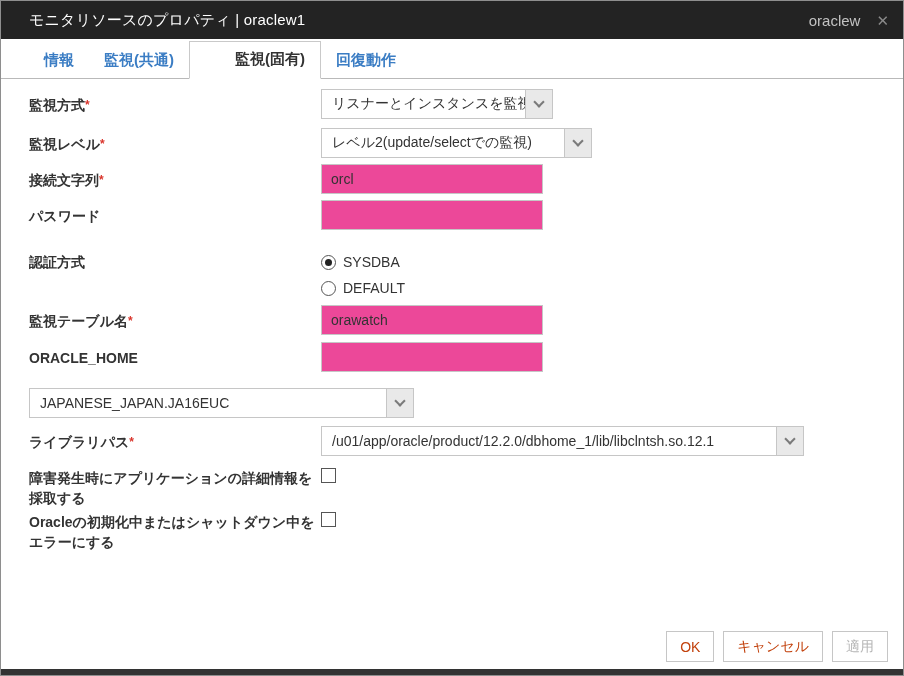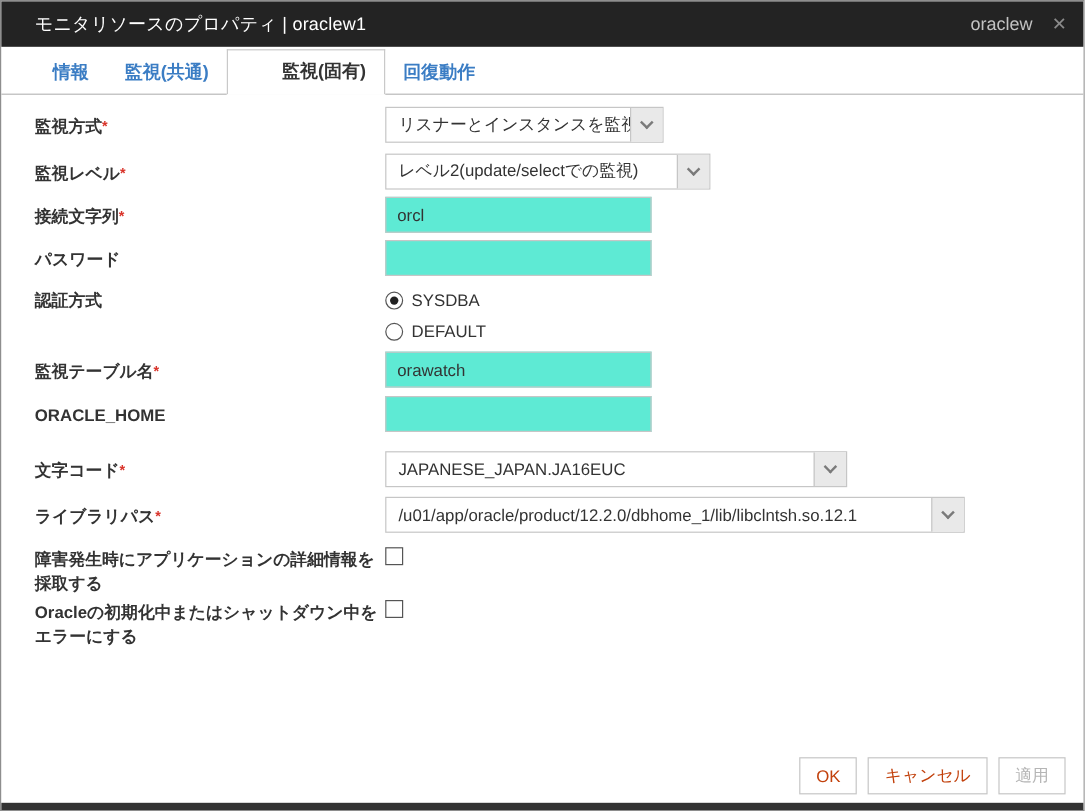--- a/index.html
+++ b/index.html
@@ -40,21 +40,21 @@
   
   .content{padding:10px 16px 0 28px;}
   .row{display:flex;align-items:flex-start;}
   .lbl{
     width:292px;font-size:14px;font-weight:bold;color:#333;
     padding-top:6px;line-height:20px;flex-shrink:0;
   }
   .lbl .req{color:var(--required);font-size:12px;vertical-align:top;}
   .lbl.dis{color:#b5b5b5;}
   .txt{
-    width:222px;height:30px;border:1px solid #c6c6c6;background:#5eead4;
+    width:222px;height:30px;border:1px solid #c6c6c6;background:#ec4899;
     font-family:inherit;font-size:14px;color:#333;padding:0 9px;outline:none;
   }
   .txt:disabled{border-color:#e3e3e3;color:#c9c9c9;background:#fff;}
   .unit{font-size:14px;color:#c9c9c9;padding:6px 0 0 42px;font-weight:bold;}
   
   .sel{
     height:30px;border:1px solid #c6c6c6;background:#fff;display:flex;
     align-items:center;cursor:pointer;
   }
   .sel .sel-text{
@@ -134,21 +134,21 @@
           </span>
       </div>
     </div>
 
     <div class="row" style="margin-bottom:6px;">
       <div class="lbl"><span>接続文字列</span><span class="req">*</span></div>
       <input class="txt" type="text" value="orcl" style="">
     </div>
 
 
-    <div class="row" style="margin-bottom:4px;">
+    <div class="row" style="margin-bottom:16px;">
       <div class="lbl">パスワード</div>
       <input class="txt" type="password" value="" style="">
     </div>
 
     <div class="row" style="margin-bottom:4px;">
       <div class="lbl">認証方式</div>
       <div class="radio-group">
         <div class="radio-item">
           <span class="radio on"></span>
           <span class="radio-text">SYSDBA</span>
@@ -164,21 +164,20 @@
       <div class="lbl"><span>監視テーブル名</span><span class="req">*</span></div>
       <input class="txt" type="text" value="orawatch" style="">
     </div>
 
     <div class="row" style="margin-bottom:16px;">
       <div class="lbl">ORACLE_HOME</div>
       <input class="txt" type="text" value="" style="">
     </div>
 
     <div class="row" style="margin-bottom:8px;">
-      <div class="lbl"><span>文字コード</span><span class="req">*</span></div>
       <div class="sel" style="width:385px;">
         <span class="sel-text">JAPANESE_JAPAN.JA16EUC</span>
         <span class="sel-btn">
             <span class="chev"></span>
           </span>
       </div>
     </div>
 
     <div class="row" style="margin-bottom:10px;">
       <div class="lbl"><span>ライブラリパス</span><span class="req">*</span></div>

